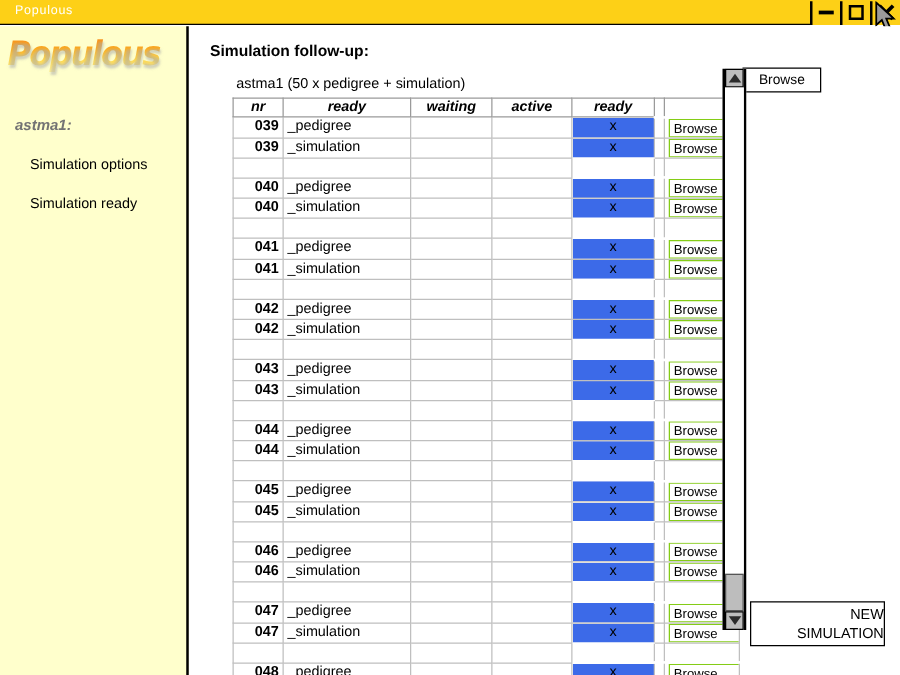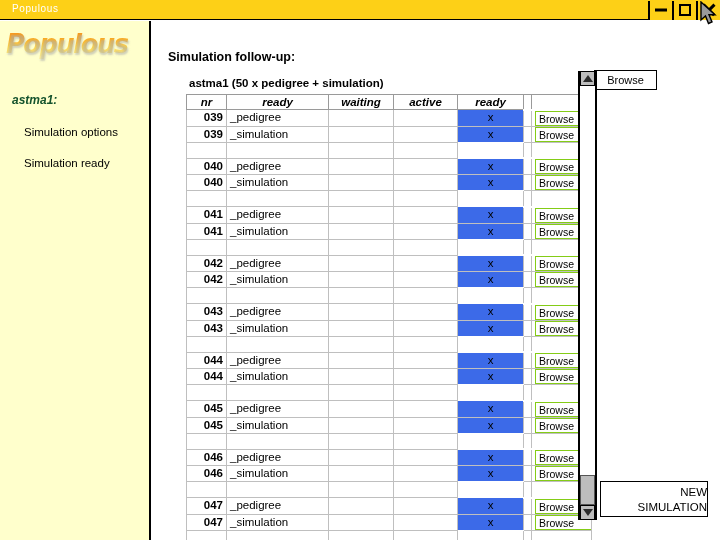--- a/index.html
+++ b/index.html
@@ -84,49 +84,49 @@
     color: transparent;
     -webkit-text-fill-color: transparent;
     text-shadow: 1px 2px 2px rgba(170,170,170,0.55);
     transform: scaleX(0.95);
     transform-origin: left top;
     white-space: nowrap;
   }
   .proj-label {
     position: absolute; left: 12px; top: 72px;
     font-size: 12px; font-weight: bold; font-style: italic;
-    color: #14532d;
+    color: #737373;
   }
   .nav {
     position: absolute; left: 24px; top: 105px;
     width: 124px;
   }
   .nav-item {
     font-size: 11.5px; color: #000;
     margin-bottom: 19px;
     white-space: nowrap;
   }
   .nav-item.active {
     font-weight: bold;
     border-bottom: 3px solid #f5a623;
     display: inline-block;
     padding-bottom: 2px;
   }
 
   
-  .main { position: absolute; left: 153px; top: 37px; width: 567px; height: 442px; background:#fff; }
+  .main { position: absolute; left: 153px; top: 21px; width: 567px; height: 442px; background:#fff; }
 
   .page-title {
     position: absolute; left: 15px; top: 13px;
     font-size: 12.5px; font-weight: bold; color: #000;
     white-space: nowrap;
   }
   .subtitle {
     position: absolute; left: 36px; top: 40px;
-    font-size: 11.5px; color: #000; white-space: nowrap; font-weight: bold;
+    font-size: 11.5px; color: #000; white-space: nowrap;
   }
 
   .cancel-btn {
     position: absolute; left: 441px; top: 33px;
     width: 63px; height: 20px;
     border: 1px solid #000;
     background: #ffffff;
     font-size: 11px; color: #000;
     font-family: "Liberation Sans", sans-serif;
     display: flex; align-items: center; justify-content: center;

